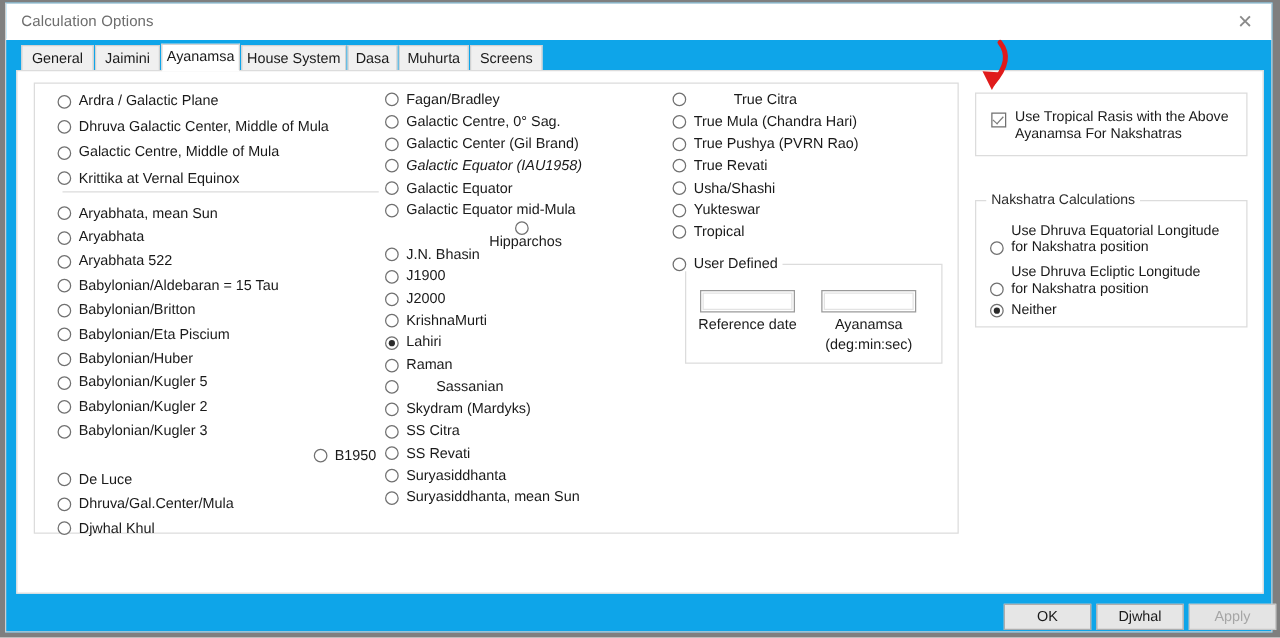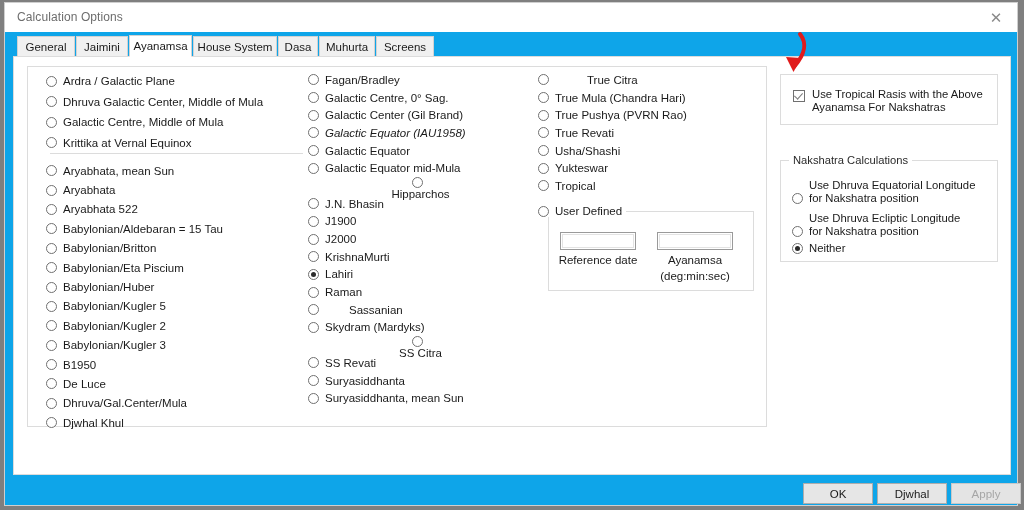--- a/index.html
+++ b/index.html
@@ -303,21 +303,21 @@
               <span>Babylonian/Kugler 5</span>
             </div>
             <div class="radio-row" style="height: 19.4px;">
               <span class="radio"></span>
               <span>Babylonian/Kugler 2</span>
             </div>
             <div class="radio-row" style="height: 19.4px;">
               <span class="radio"></span>
               <span>Babylonian/Kugler 3</span>
             </div>
-            <div class="radio-row" style="height: 19.4px;">
+            <div class="radio-row" style="height: 19.4px; justify-content: flex-end;">
               <span class="radio"></span>
               <span>B1950</span>
             </div>
             <div class="radio-row" style="height: 19.4px;">
               <span class="radio"></span>
               <span>De Luce</span>
             </div>
             <div class="radio-row" style="height: 19.4px;">
               <span class="radio"></span>
               <span>Dhruva/Gal.Center/Mula</span>
@@ -384,21 +384,21 @@
               <span>Raman</span>
             </div>
             <div class="radio-row" style="height: 17.7px; gap: 24px;">
               <span class="radio"></span>
               <span>Sassanian</span>
             </div>
             <div class="radio-row" style="height: 17.7px;">
               <span class="radio"></span>
               <span>Skydram (Mardyks)</span>
             </div>
-            <div class="radio-row" style="height: 17.7px; flex-direction: column;">
+            <div class="radio-row" style="height: 17.7px;">
               <span class="radio"></span>
               <span>SS Citra</span>
             </div>
             <div class="radio-row" style="height: 17.7px;">
               <span class="radio"></span>
               <span>SS Revati</span>
             </div>
             <div class="radio-row" style="height: 17.7px;">
               <span class="radio"></span>
               <span>Suryasiddhanta</span>

